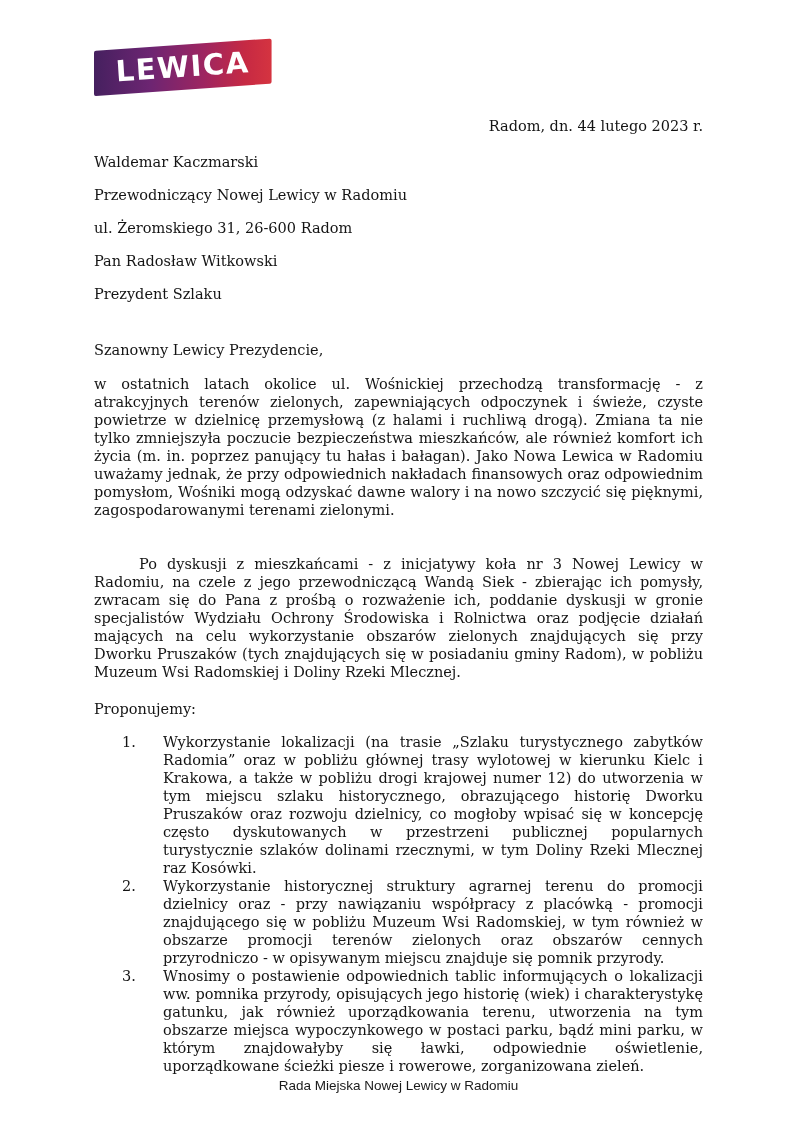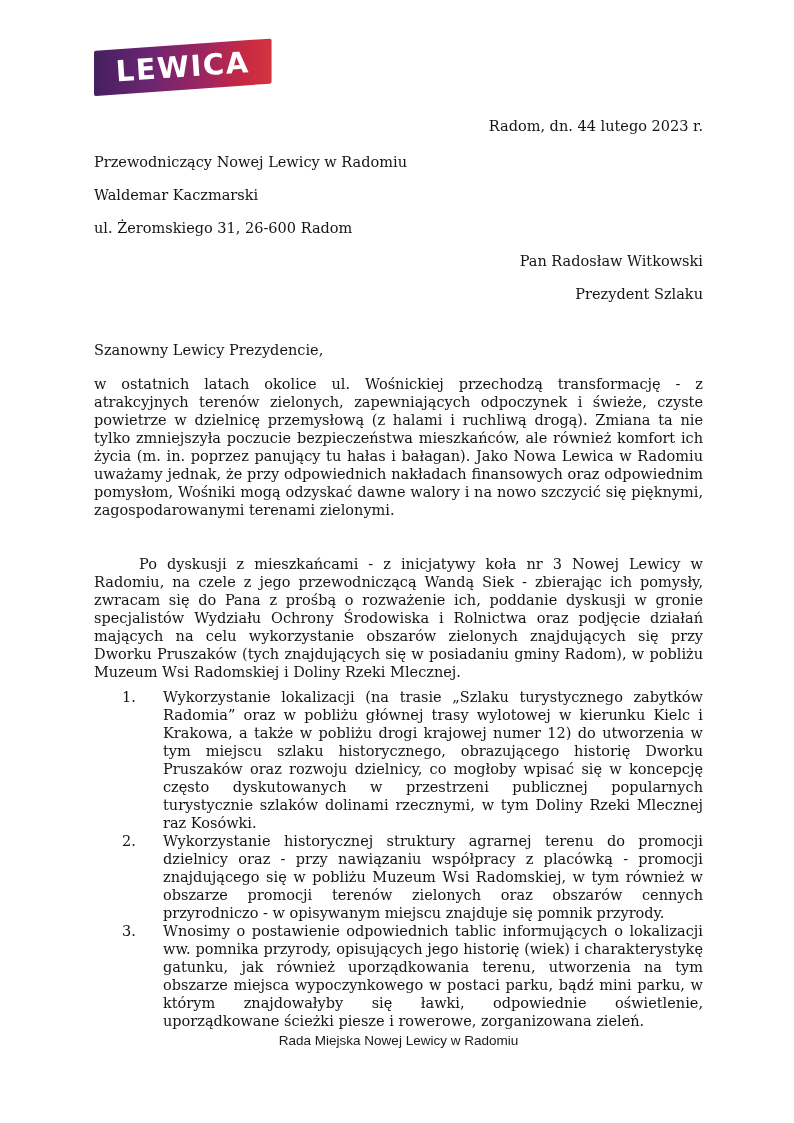--- a/index.html
+++ b/index.html
@@ -39,21 +39,21 @@
     font-size: 29px;
     letter-spacing: 1.5px;
     color: #ffffff;
     line-height: 1;
     user-select: none;
   }
   
   .date-line { margin-top: 14px; text-align: right; line-height: 18px; }
   .sender-block { margin-top: 18px; }
   .sender-block p { margin: 0 0 15px 0; line-height: 18px; }
-  .recipient-block { margin-top: 6px; text-align: right; }
+  .recipient-block { margin-top: 6px; text-align: left; }
   .recipient-block p { margin: 0 0 15px 0; line-height: 18px; }
   
   .salutation { margin-top: 38px; line-height: 18px; }
   .body-par {
     margin: 16px 0 0 0;
     line-height: 18px;
     text-align: justify;
     text-justify: inter-word;
   }
   .indented { text-indent: 45px; margin-top: 36px; }
@@ -85,36 +85,37 @@
 
   <div class="logo-wrap">
     <div class="logo-banner">
       <span>LEWICA</span>
     </div>
   </div>
 
   <p class="date-line">Radom, dn. 44 lutego 2023 r.</p>
 
   <div class="sender-block">
+    <p>Waldemar Kaczmarski</p>
     <p>Przewodniczący Nowej Lewicy w Radomiu</p>
-    <p>Waldemar Kaczmarski</p>
     <p>ul. Żeromskiego 31, 26-600 Radom</p>
   </div>
 
   <div class="recipient-block">
     <p>Pan Radosław Witkowski</p>
     <p>Prezydent Szlaku</p>
   </div>
 
   <p class="salutation">Szanowny Lewicy Prezydencie,</p>
 
   <p class="body-par">w ostatnich latach okolice ul. Wośnickiej przechodzą transformację - z atrakcyjnych terenów zielonych, zapewniających odpoczynek i świeże, czyste powietrze w dzielnicę przemysłową (z halami i ruchliwą drogą). Zmiana ta nie tylko zmniejszyła poczucie bezpieczeństwa mieszkańców, ale również komfort ich życia (m. in. poprzez panujący tu hałas i bałagan). Jako Nowa Lewica w Radomiu uważamy jednak, że przy odpowiednich nakładach finansowych oraz odpowiednim pomysłom, Wośniki mogą odzyskać dawne walory i na nowo szczycić się pięknymi, zagospodarowanymi terenami zielonymi.</p>
 
   <p class="body-par indented">Po dyskusji z mieszkańcami - z inicjatywy koła nr 3 Nowej Lewicy w Radomiu, na czele z jego przewodniczącą Wandą Siek - zbierając ich pomysły, zwracam się do Pana z prośbą o rozważenie ich, poddanie dyskusji w gronie specjalistów Wydziału Ochrony Środowiska i Rolnictwa oraz podjęcie działań mających na celu wykorzystanie obszarów zielonych znajdujących się przy Dworku Pruszaków (tych znajdujących się w posiadaniu gminy Radom), w pobliżu Muzeum Wsi Radomskiej i Doliny Rzeki Mlecznej.</p>
 
+  <p class="proposals-label">Proponujemy:</p>
 
   <ol class="proposals">
     <li>
       <span class="li-num">1.</span>
       <span class="li-text">Wykorzystanie lokalizacji (na trasie „Szlaku turystycznego zabytków Radomia” oraz w pobliżu głównej trasy wylotowej w kierunku Kielc i Krakowa, a także w pobliżu drogi krajowej numer 12) do utworzenia w tym miejscu szlaku historycznego, obrazującego historię Dworku Pruszaków oraz rozwoju dzielnicy, co mogłoby wpisać się w koncepcję często dyskutowanych w przestrzeni publicznej popularnych turystycznie szlaków dolinami rzecznymi, w tym Doliny Rzeki Mlecznej raz Kosówki.</span>
     </li>
     <li>
       <span class="li-num">2.</span>
       <span class="li-text">Wykorzystanie historycznej struktury agrarnej terenu do promocji dzielnicy oraz - przy nawiązaniu współpracy z placówką - promocji znajdującego się w pobliżu Muzeum Wsi Radomskiej, w tym również w obszarze promocji terenów zielonych oraz obszarów cennych przyrodniczo - w opisywanym miejscu znajduje się pomnik przyrody.</span>
     </li>

